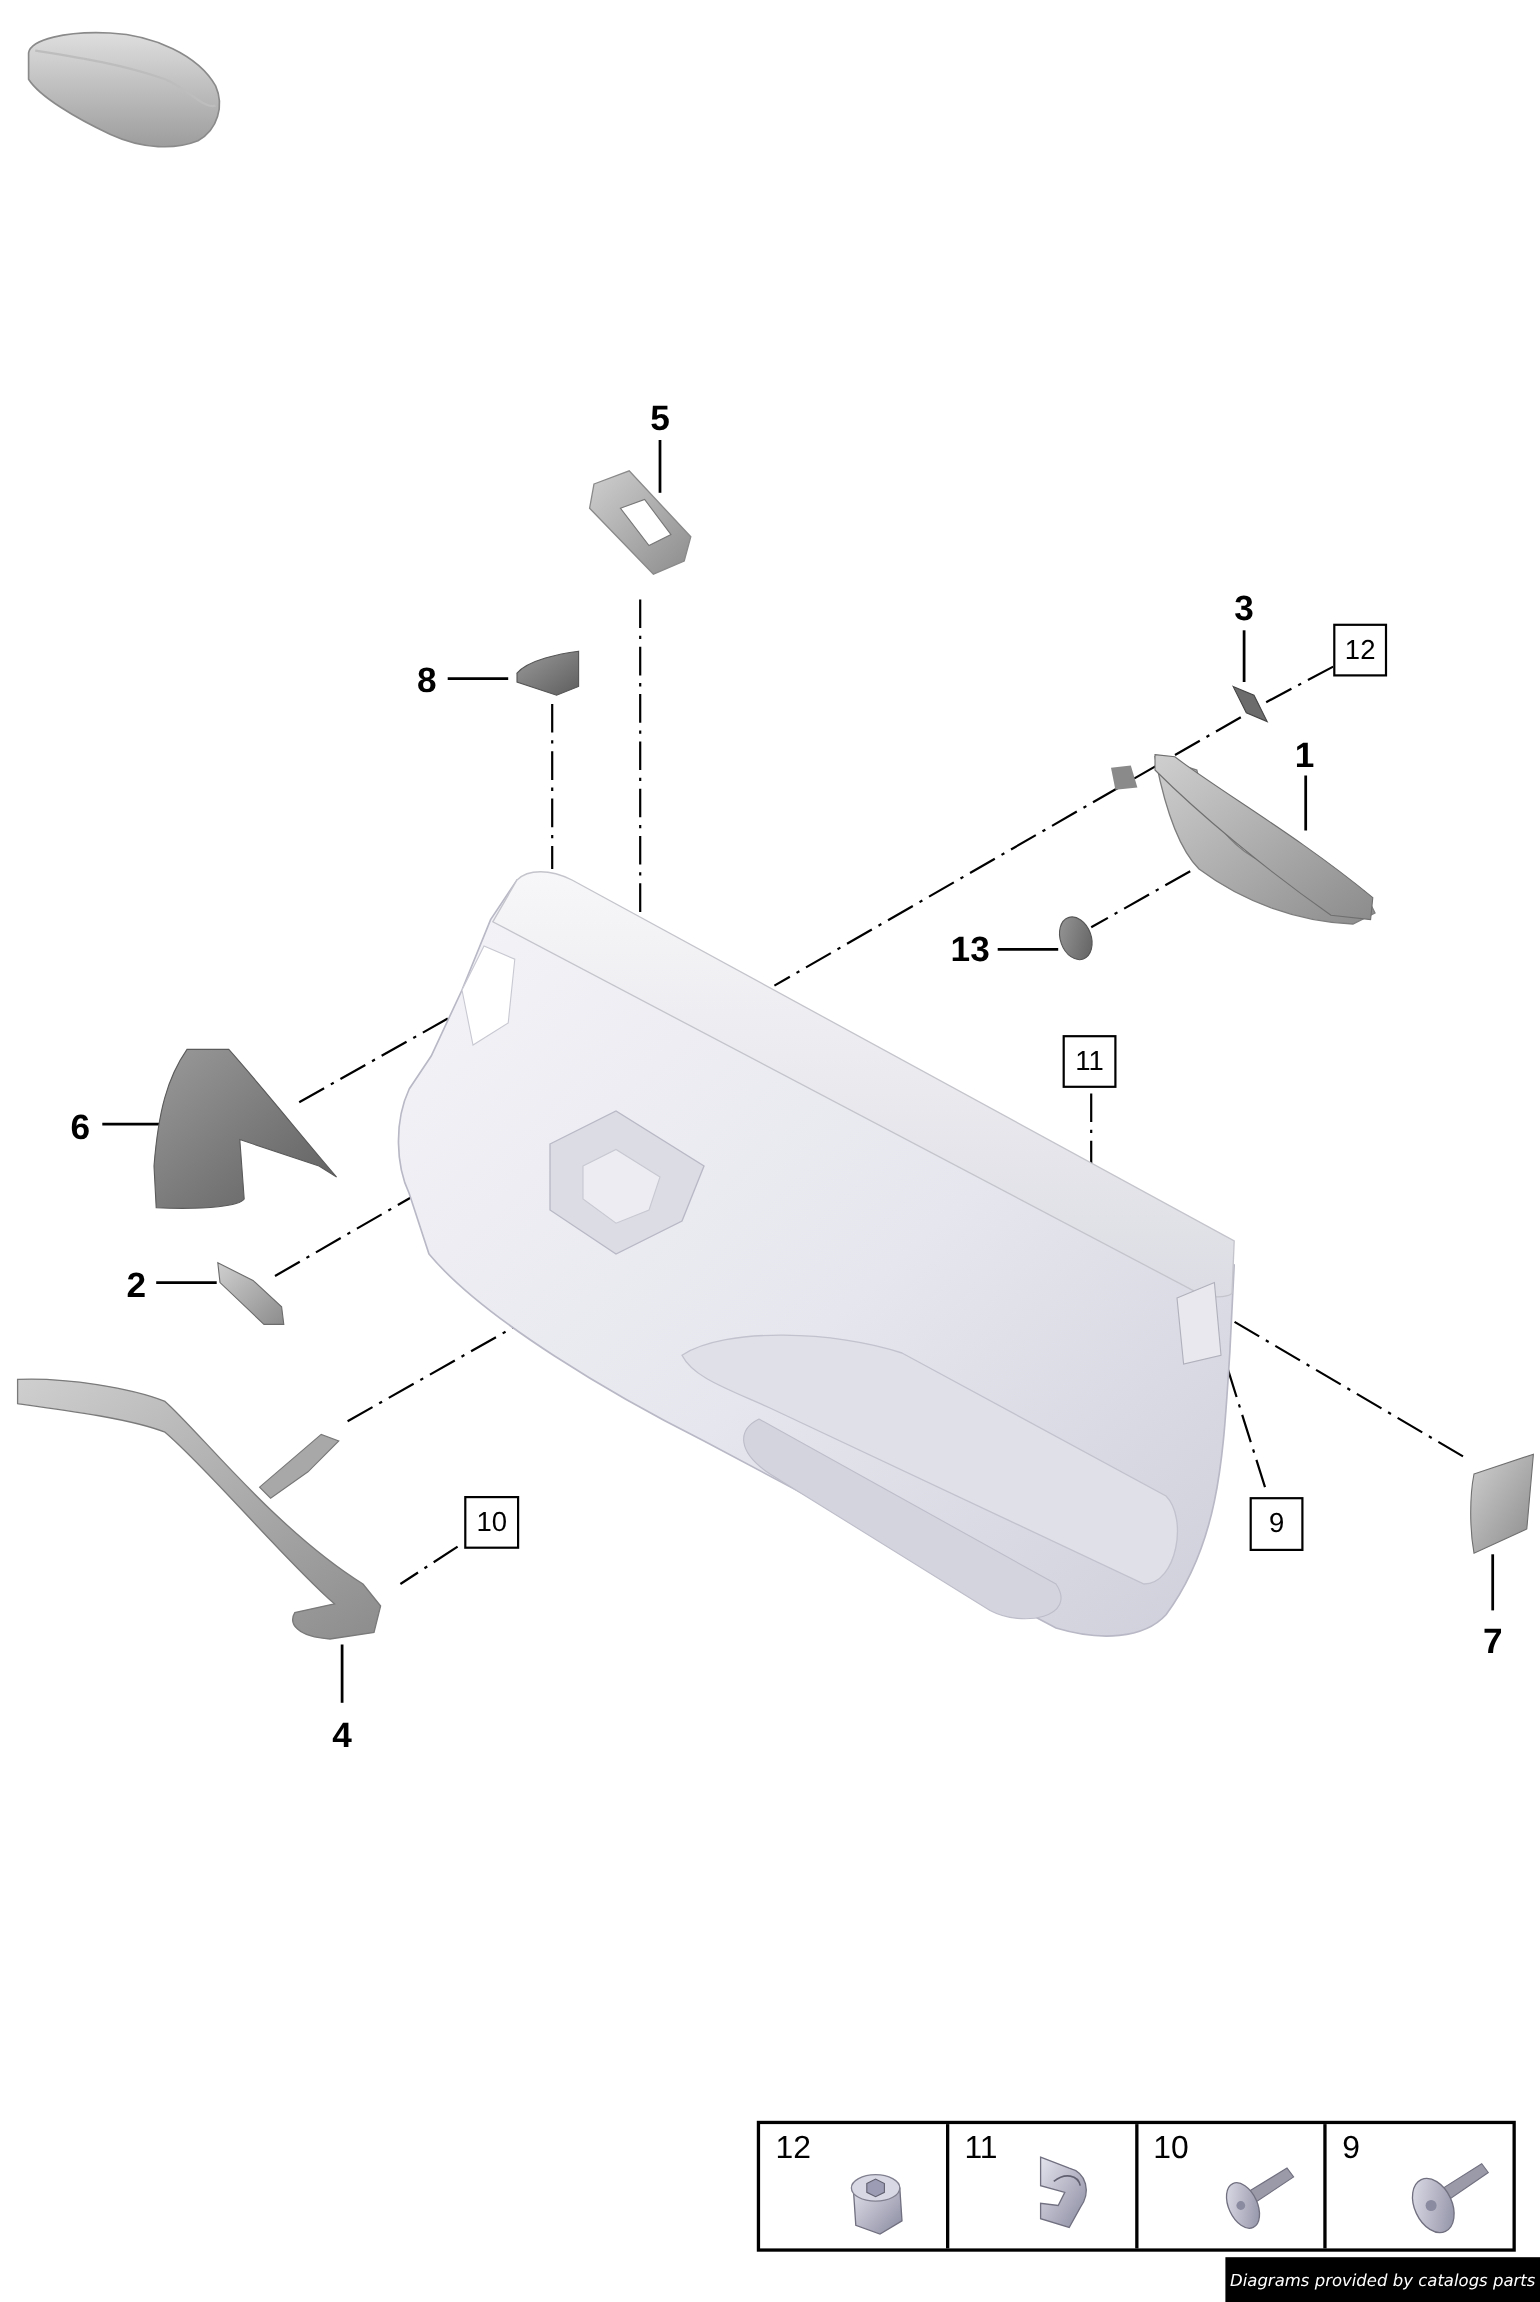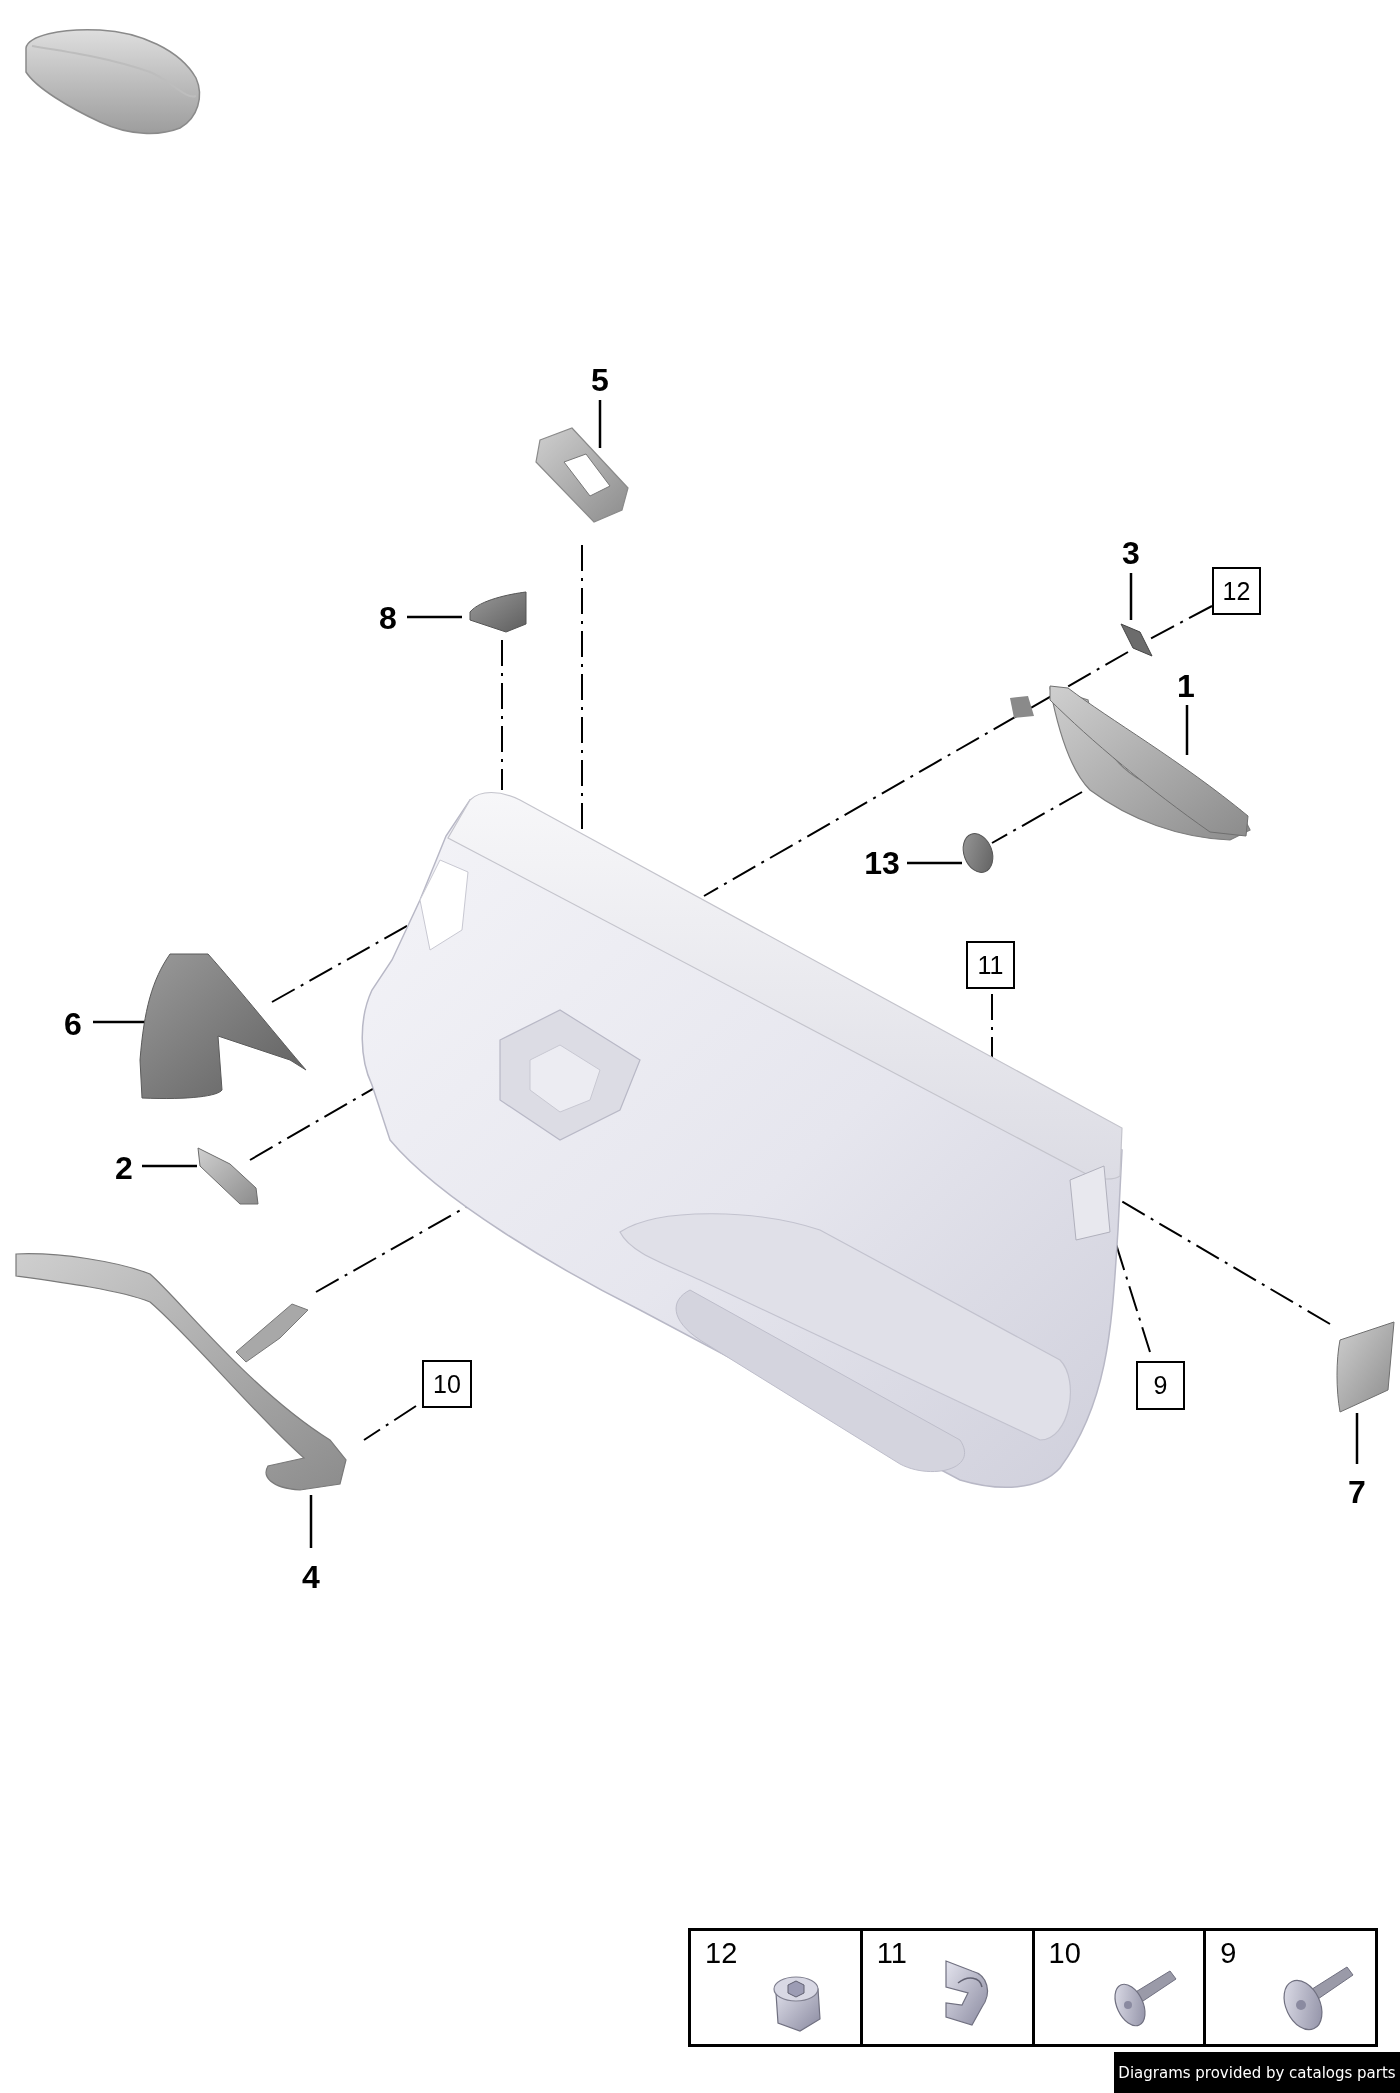--- a/index.html
+++ b/index.html
@@ -5,21 +5,21 @@
   html,body{margin:0;padding:0;background:#fff;}
   body{width:1400px;height:2093px;position:relative;overflow:hidden;font-family:"Liberation Sans",sans-serif;}
   #canvas{position:absolute;left:0;top:0;width:1400px;height:2093px;}
   .callout{position:absolute;font-family:"Liberation Sans",sans-serif;font-weight:bold;font-size:32px;color:#000;line-height:1;transform:translate(-50%,-50%);white-space:nowrap;}
   .boxlabel{position:absolute;border:2.5px solid #000;background:#fff;font-family:"Liberation Sans",sans-serif;font-size:25px;color:#000;display:flex;align-items:center;justify-content:center;box-sizing:border-box;}
   #legend{position:absolute;left:688px;top:1928px;width:690px;height:119px;border:3px solid #000;box-sizing:border-box;display:flex;background:#fff;}
   .legend-cell{flex:1;position:relative;border-right:3px solid #000;}
   .legend-cell:last-child{border-right:none;}
   .legend-num{position:absolute;left:14px;top:6px;font-size:29px;font-family:"Liberation Sans",sans-serif;color:#000;}
   .legend-icon{position:absolute;left:55px;top:22px;width:100px;height:90px;}
-  #caption{position:absolute;left:1114px;top:2052px;width:286px;height:41px;background:#000;color:#fff;font-family:"DejaVu Sans",sans-serif;font-size:15px;display:flex;align-items:center;justify-content:center;}
+  #caption{position:absolute;left:1114px;top:2052px;width:286px;height:41px;background:#000;color:#fff;font-family:"DejaVu Sans",sans-serif;font-size:15px;display:flex;align-items:center;justify-content:center;font-style:italic;}
 </style>
 </head>
 <body>
 
 <svg id="canvas" width="1400" height="2093" viewBox="0 0 1400 2093" xmlns="http://www.w3.org/2000/svg">
   <defs>
     <linearGradient id="gPanel" x1="0" y1="0" x2="1" y2="1">
       <stop offset="0" stop-color="#f4f4f8"></stop>
       <stop offset="0.55" stop-color="#e6e6ee"></stop>
       <stop offset="1" stop-color="#cfcfdb"></stop>

